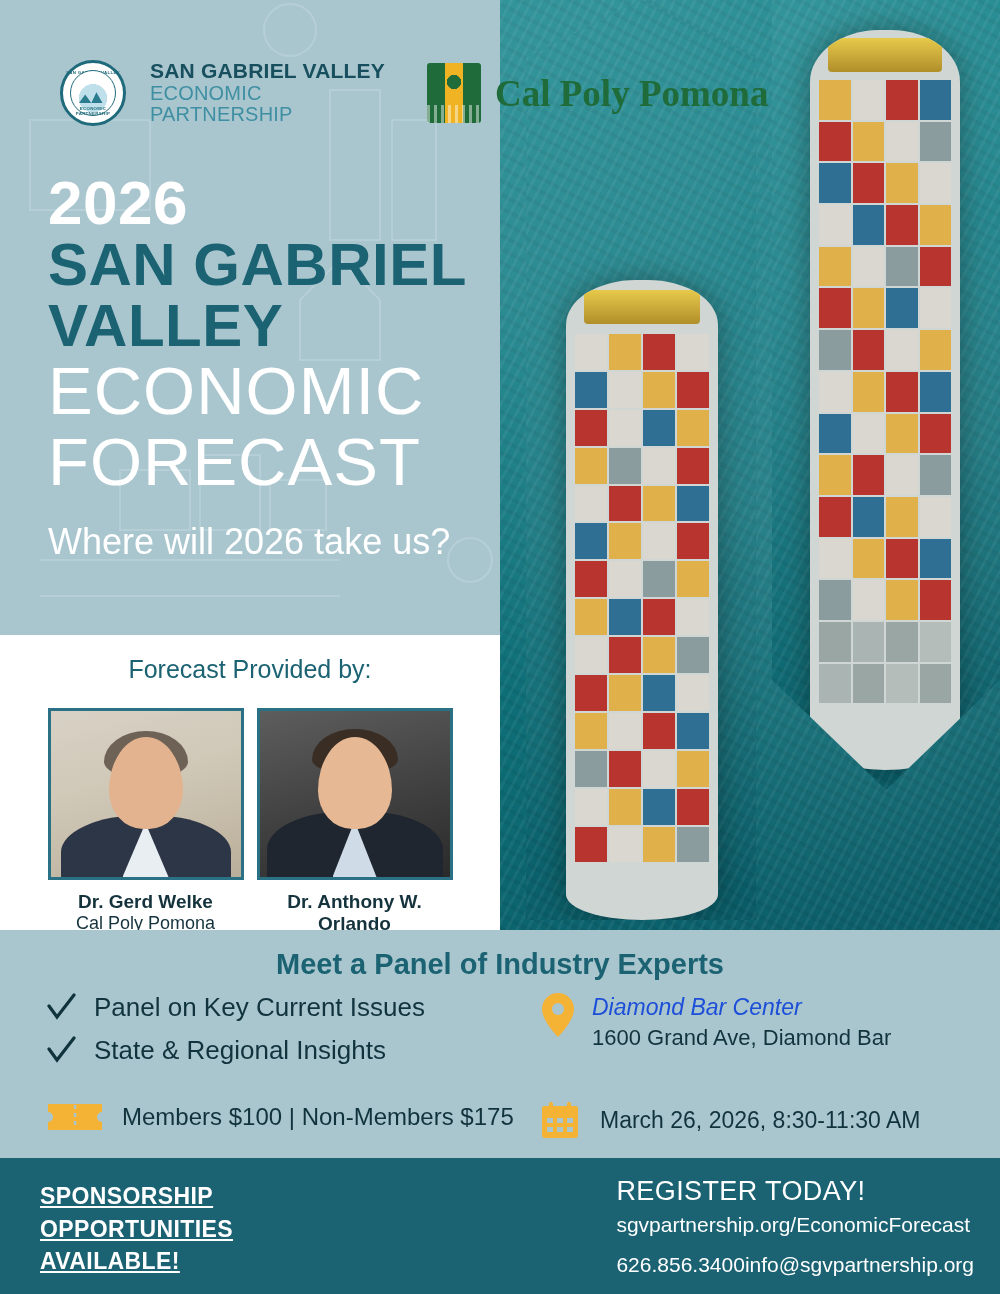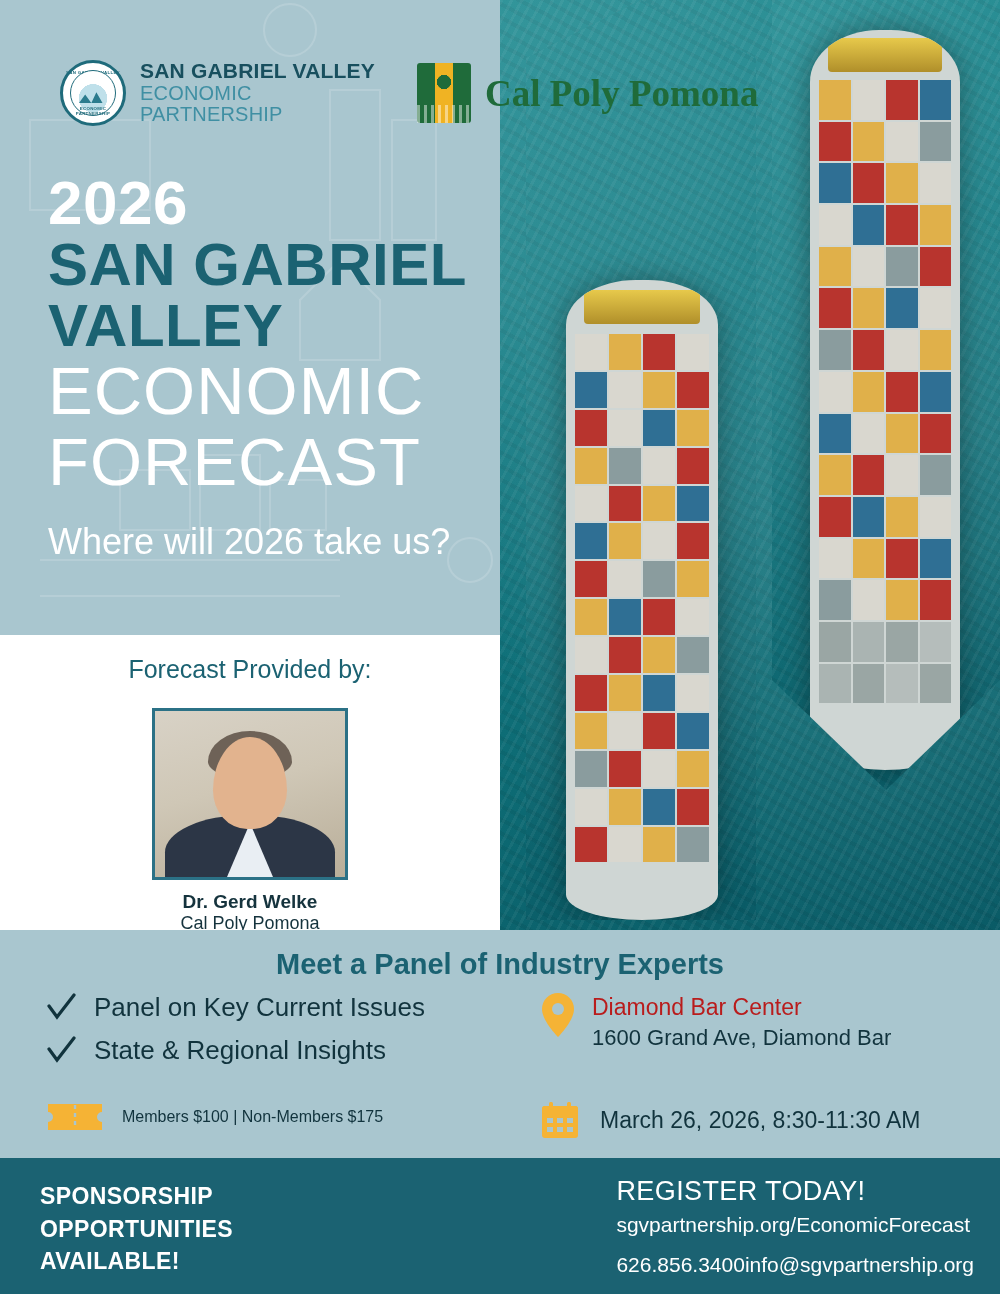--- a/index.html
+++ b/index.html
@@ -75,21 +75,21 @@
   .bay { display: flex; gap: 2px; flex: 1; }
   .cell { flex: 1; }
   .ship .bridge {
     position: absolute; left: 12%; right: 12%; height: 34px;
     background: linear-gradient(180deg,#e7c94b,#b08f2a);
     border-radius: 4px;
   }
 
   
   .logos { position: absolute; left: 60px; top: 60px; display: flex; align-items: center; gap: 42px; }
-  .sgv-logo { display: flex; align-items: center; gap: 14px; }
+  .sgv-logo { display: flex; align-items: center; gap: 24px; }
   .seal {
     width: 66px; height: 66px; border-radius: 50%;
     background: #ffffff; border: 3px solid #1f6b7b;
     display: flex; align-items: center; justify-content: center;
     position: relative; flex: none;
   }
   .seal .seal-inner {
     width: 46px; height: 46px; border-radius: 50%;
     border: 1px solid #1f6b7b;
     background: radial-gradient(circle at 50% 62%, #bfe0ea 0 40%, #ffffff 41% 100%);
@@ -171,37 +171,37 @@
     text-align: center; margin-top: 18px;
     font-size: 29px; font-weight: bold; color: #1b6272;
   }
   .bullets { position: absolute; left: 46px; top: 62px; }
   .bullet { display: flex; align-items: center; gap: 18px; margin-bottom: 12px; }
   .check { width: 30px; height: 30px; flex: none; }
   .bullet-text { font-size: 26px; color: #11333d; font-weight: 300; }
   .venue { position: absolute; left: 540px; top: 62px; display: flex; gap: 16px; align-items: flex-start; }
   .pin { width: 36px; height: 46px; flex: none; }
   .venue-text { line-height: 1.35; }
-  .venue-l1 { font-size: 23px; color: #b91c1c; }
+  .venue-l1 { font-size: 23px; color: #1d4ed8; font-style: italic; }
   .venue-l2 { font-size: 22px; color: #11333d; }
   .price-row { position: absolute; left: 46px; top: 170px; display: flex; align-items: center; gap: 18px; }
   .ticket { width: 58px; height: 34px; flex: none; }
-  .price-text { font-size: 16px; color: #11333d; }
+  .price-text { font-size: 24px; color: #11333d; }
   .date-row { position: absolute; left: 540px; top: 170px; display: flex; align-items: center; gap: 20px; }
   .cal { width: 40px; height: 40px; flex: none; }
   .date-text { font-size: 23px; color: #11333d; }
 
   
   .footer {
     position: absolute; left: 0; top: 1158px; width: 1000px; height: 136px;
     background: #1b6272; color: #ffffff;
   }
   .sponsor {
     position: absolute; left: 40px; top: 22px;
-    font-size: 23px; font-weight: bold; line-height: 1.42; letter-spacing: .4px;
+    font-size: 23px; font-weight: bold; line-height: 1.42; letter-spacing: .4px; text-decoration: underline;
   }
   .register { position: absolute; right: 26px; top: 18px; text-align: left; }
   .reg-title { font-size: 27px; letter-spacing: .4px; }
   .reg-url { font-size: 21px; margin-top: 6px; }
   .reg-contact { margin-top: 16px; font-size: 21px; display: flex; justify-content: flex-end; }
 </style>
 </head>
 <body>
 
 <div id="poster">
@@ -451,20 +451,30 @@
     <div class="prov-title">Forecast Provided by:</div>
     <div class="headshots">
       <div class="person">
         <div class="portrait p1">
           <div class="body"></div>
             <div class="shirt"></div>
           <div class="hair"></div>
             <div class="face"></div>
         </div>
         <div class="p-name">Dr. Gerd Welke</div>
+        <div class="p-org">Cal Poly Pomona</div>
+      </div>
+      <div class="person">
+        <div class="portrait p2">
+          <div class="body"></div>
+            <div class="shirt"></div>
+          <div class="hair"></div>
+            <div class="face"></div>
+        </div>
+        <div class="p-name">Dr. Anthony W. Orlando</div>
         <div class="p-org">Cal Poly Pomona</div>
       </div>
     </div>
   </div>
 
   <div class="details">
     <div class="details-title">Meet a Panel of Industry Experts</div>
 
     <div class="bullets">
       <div class="bullet">

